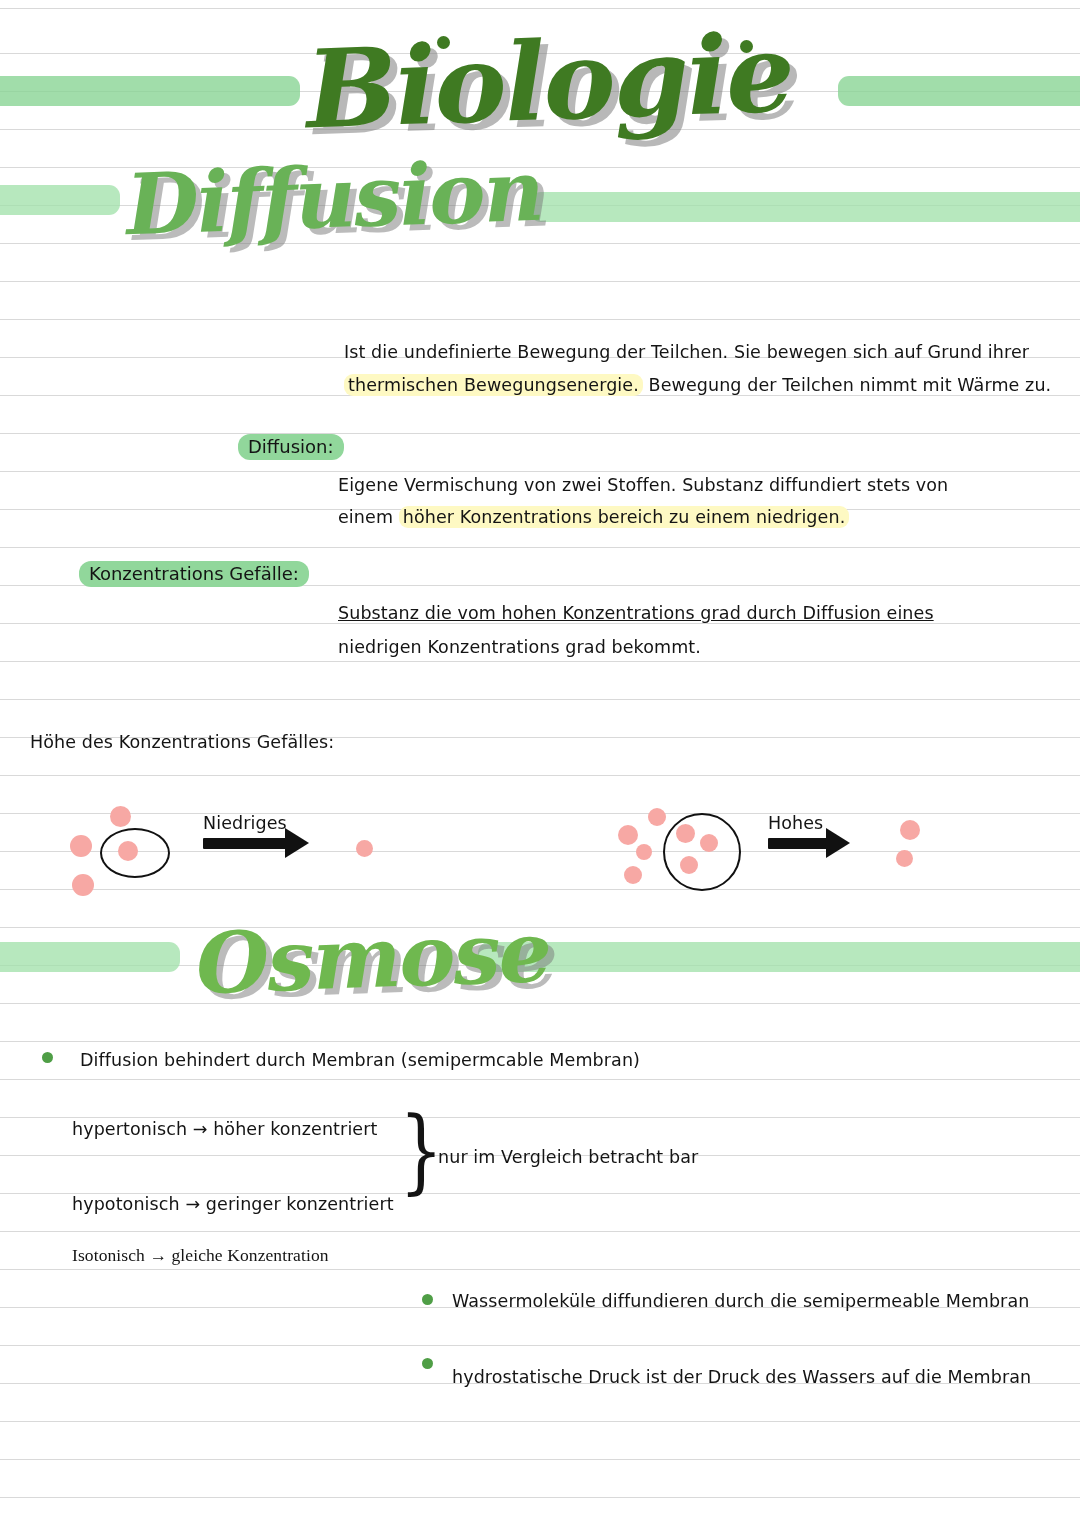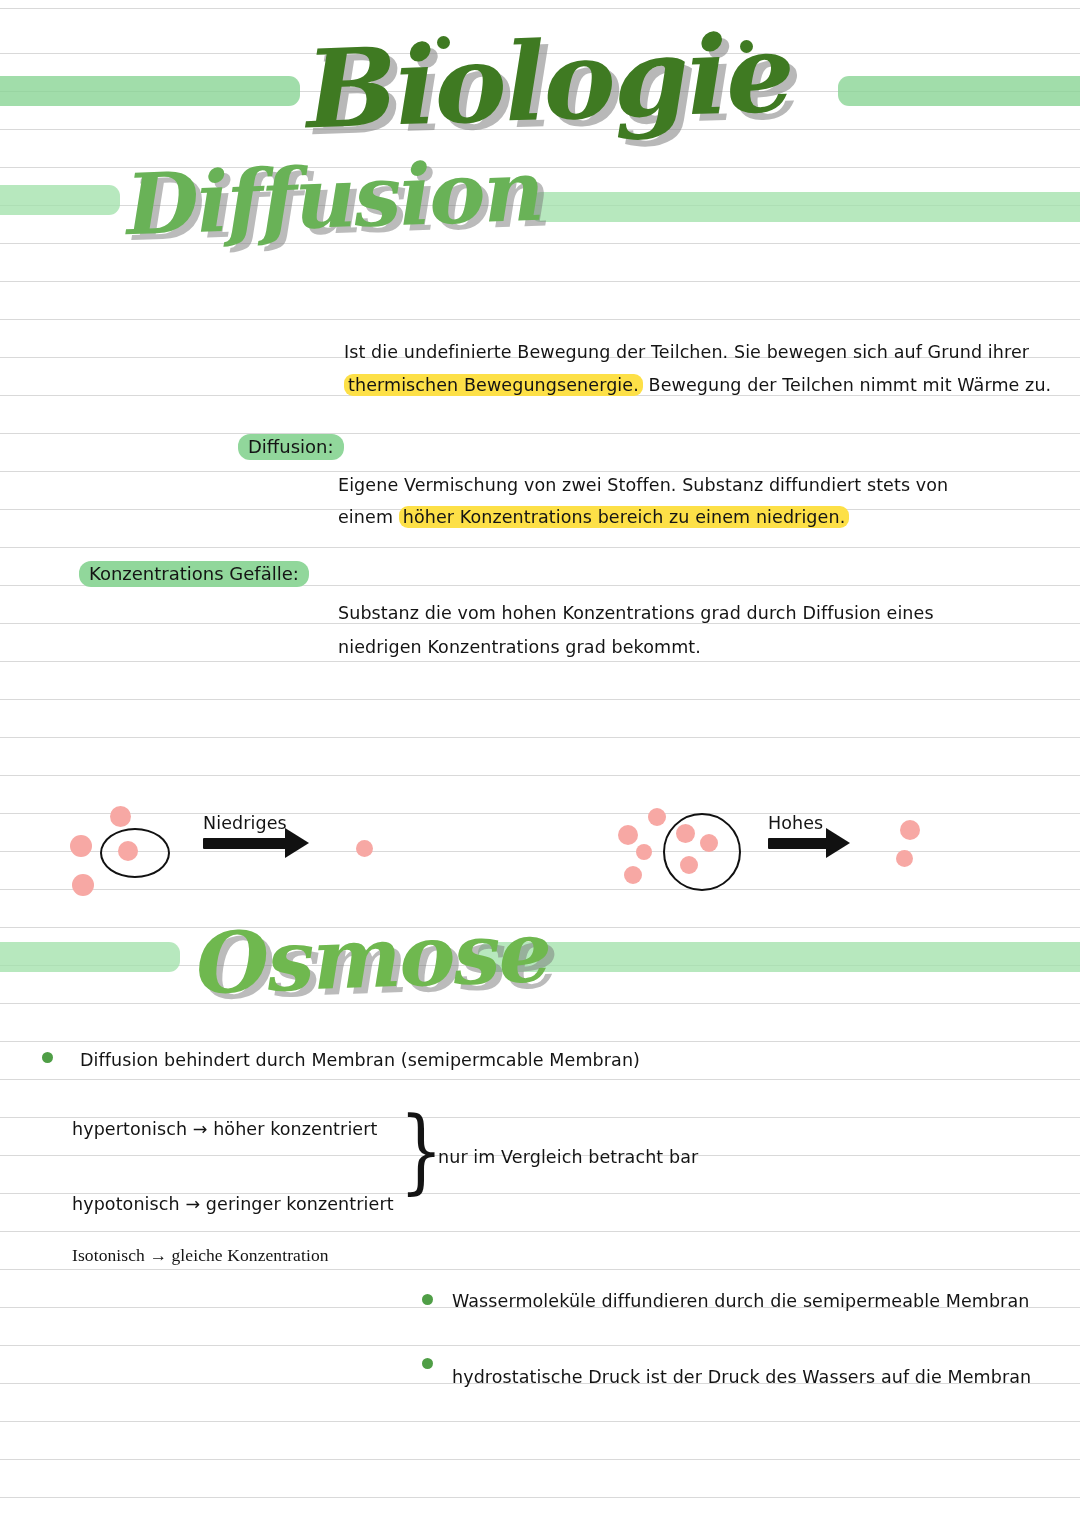--- a/index.html
+++ b/index.html
@@ -96,21 +96,21 @@
     font-family: "DejaVu Sans", sans-serif;
     font-size: 18px;
     color: #101010;
     white-space: nowrap;
     padding: 2px 10px 3px 10px;
     border-radius: 12px;
     background: #8fd79a;
     opacity: .98;
   }
   .hl-inline {
-    background: #fde047;
+    background: #fef9c3;
     border-radius: 9px;
     padding: 1px 4px;
     box-decoration-break: clone;
   }
 
   
   .mol {
     position: absolute;
     border-radius: 50%;
     background: #f7a8a4;
@@ -191,23 +191,24 @@
 
   <div class="hand" style="left:338px; top:472px;">Eigene Vermischung von zwei Stoffen. Substanz diffundiert stets von</div>
 
   <div class="hand" style="left:338px; top:504px;">
     <span>einem</span>
     <span class="hl-inline">höher Konzentrations bereich zu einem niedrigen.</span>
   </div>
 
   <div class="chip" style="left:79px; top:561px;">Konzentrations Gefälle:</div>
 
-  <div class="hand" style="left:338px; top:600px;">Substanz die vom hohen Konzentrations grad durch Diffusion eines</div>
+  <div class="hand" style="left:338px; top:600px;text-decoration:underline;">Substanz die vom hohen Konzentrations grad durch Diffusion eines</div>
   <div class="hand" style="left:338px; top:634px;">niedrigen Konzentrations grad bekommt.</div>
 
+  <div class="hand" style="left:30px; top:729px;">Höhe des Konzentrations Gefälles:</div>
 
   <div class="layer">
 
     <div class="mol" style="left:70px; top:835px; width:22px; height:22px;"></div>
     <div class="mol" style="left:110px; top:806px; width:21px; height:21px;"></div>
     <div class="mol" style="left:118px; top:841px; width:20px; height:20px;"></div>
     <div class="mol" style="left:72px; top:874px; width:22px; height:22px;"></div>
     <div class="ring" style="left:100px; top:828px; width:66px; height:46px;"></div>
 
     <div class="hand" style="left:203px; top:810px;">Niedriges</div>

